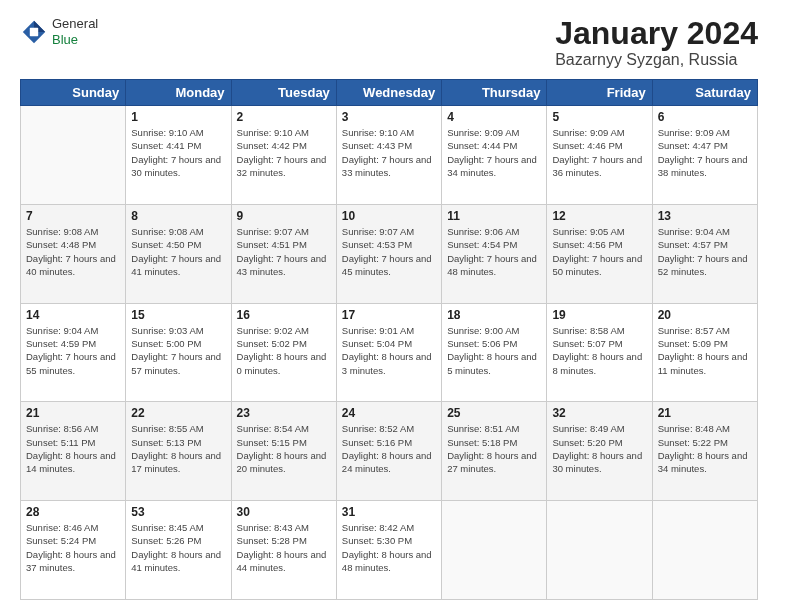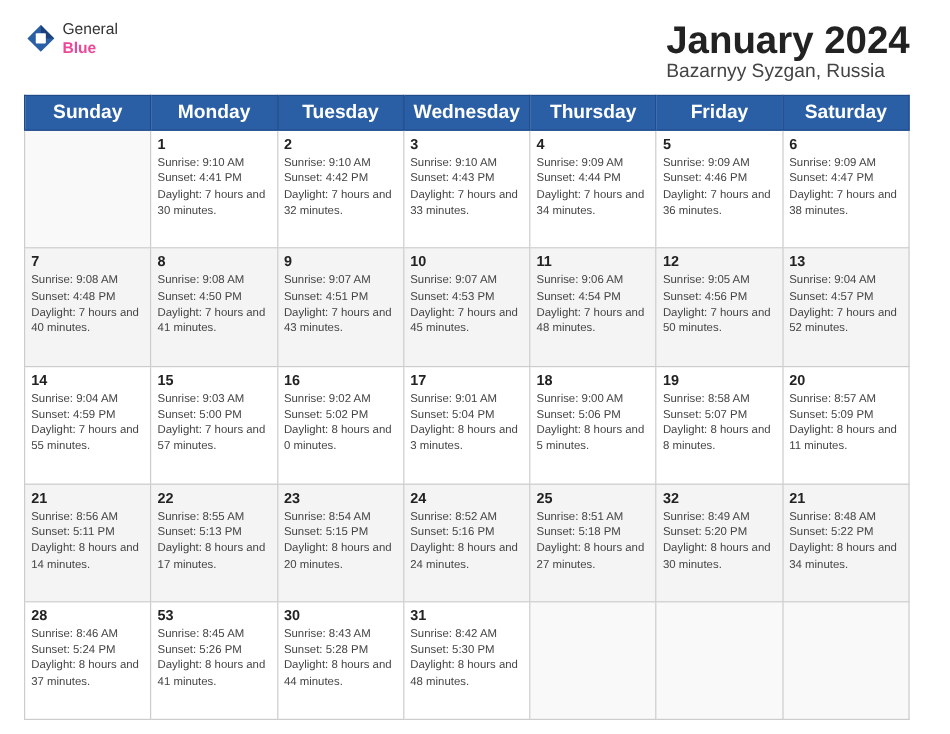--- a/index.html
+++ b/index.html
@@ -27,21 +27,21 @@
       display: flex;
       align-items: center;
       gap: 4px;
     }
     .logo-text {
       font-size: 13px;
       color: #333;
       line-height: 1.2;
     }
     .logo-text .general { color: #333; font-weight: normal; }
-    .logo-text .blue { color: #ec4899; font-weight: bold; }
+    .logo-text .blue { color: #15803d; font-weight: normal; }
     .logo-icon {
       width: 28px;
       height: 28px;
     }
     .title-block {
       text-align: left;
     }
     .main-title {
       font-size: 32px;
       font-weight: bold;
@@ -55,23 +55,23 @@
     .calendar {
       flex: 1;
       border: 1px solid #ccc;
       border-collapse: collapse;
       width: 100%;
       table-layout: fixed;
     }
     .calendar th {
       background-color: #2a5fa5;
       color: #fff;
-      text-align: center;
+      text-align: right;
       padding: 5px 6px;
-      font-size: 16px;
+      font-size: 13px;
       border: 1px solid #1e4a8a;
     }
     .calendar td {
       border: 1px solid #ccc;
       vertical-align: top;
       padding: 4px 5px;
       font-size: 10px;
       color: #333;
       background: #fff;
       height: 80px;

